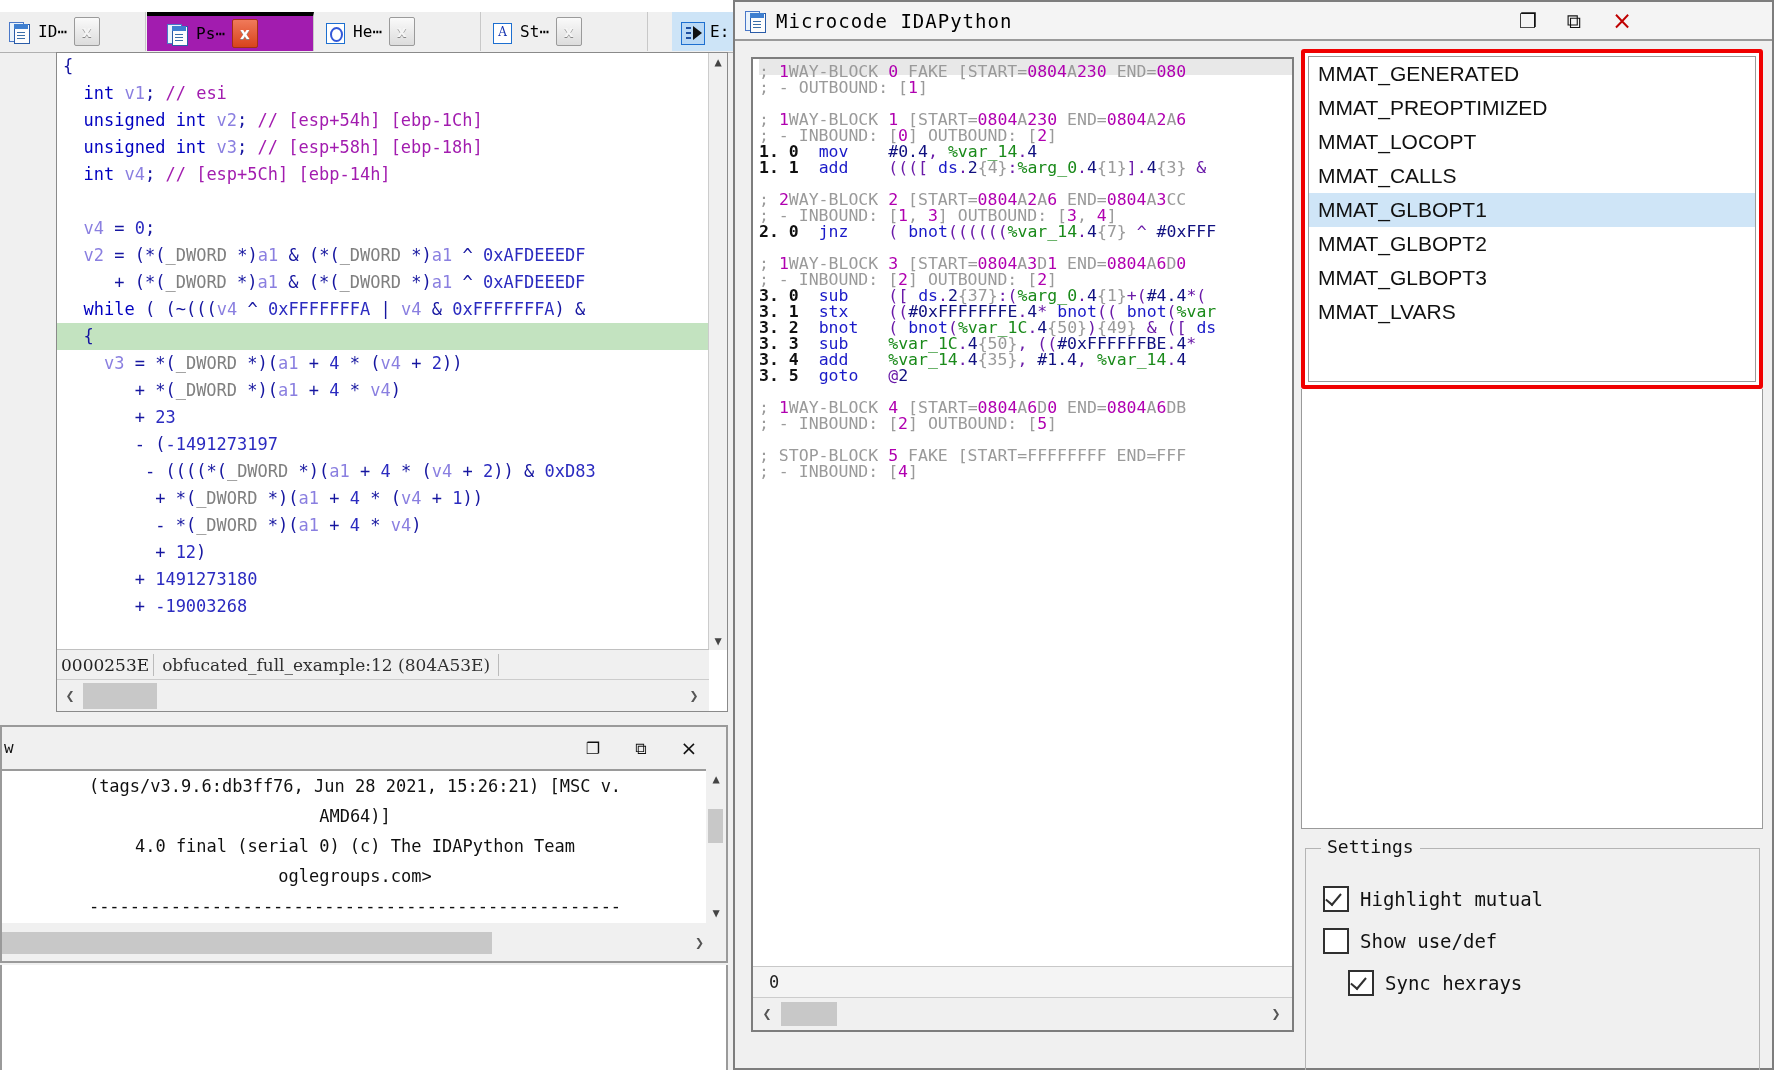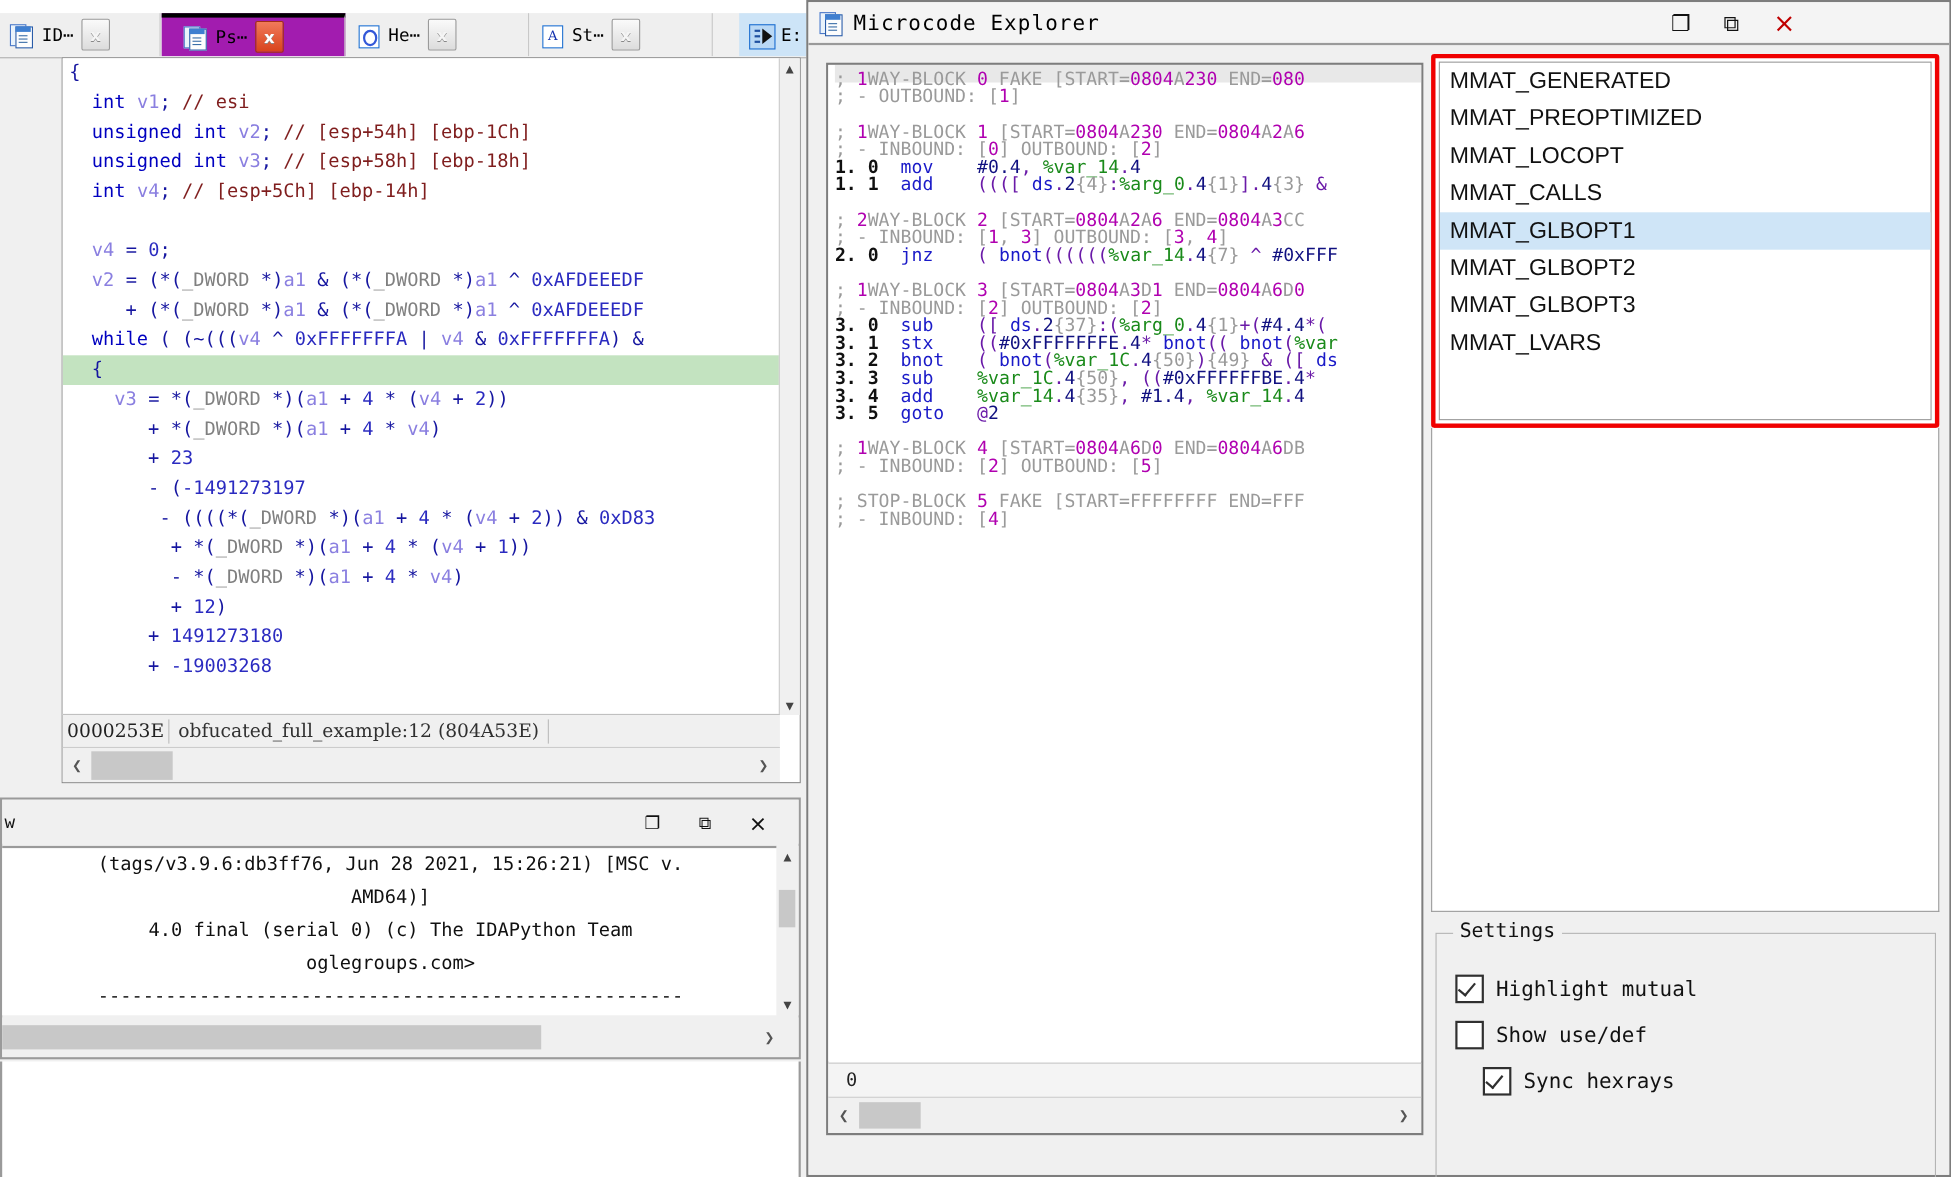--- a/index.html
+++ b/index.html
@@ -45,21 +45,21 @@
   
   .codepane{position:absolute;left:56px;top:40px;width:672px;height:660px;background:#fff;
             border:1px solid #8a8a8a;box-sizing:border-box;}
   .codebody{position:absolute;left:0;top:0;right:18px;bottom:61px;overflow:hidden;background:#fff;}
   .row{position:relative;height:27px;line-height:27px;white-space:pre;font-family:"DejaVu Sans Mono", monospace;font-size:17px;}
   .row.hl{background:#c3e3c0;}
   .codetxt{display:inline-block;padding-left:6px;}
   .k{color:#0000c0;}        
   .tp{color:#808080;}       
   .var{color:#8a7fe0;}      
-  .cm{color:#7f1d1d;}       
+  .cm{color:#a21caf;}       
   .num{color:#2b2bc0;}      
   .pun{color:#1616a0;}
 
   .codestatus{position:absolute;left:0;right:18px;bottom:32px;height:29px;background:#f0f0f0;
               border-top:1px solid #c0c0c0;display:flex;align-items:center;
               font-family:"DejaVu Serif",serif;font-size:17px;color:#303030;}
   .codestatus .addr{padding:0 4px;color:#222;}
   .codestatus .sep{width:1px;height:22px;background:#bbb;}
   .codestatus .nm{padding:0 8px;}
   .hscroll{position:absolute;left:0;right:18px;bottom:0;height:31px;background:#f0f0f0;border-top:1px solid #ccc;
@@ -270,21 +270,21 @@
     </div>
     <div class="botstrip"></div>
   </div>
 
   <div class="mx">
     <div class="mxtitle">
       <span class="tabicon">
         <span class="doc-ico"><span class="back"></span><span class="front"></span><span class="cap"></span>
         <span class="ln" style="top:12px"></span><span class="ln" style="top:15px"></span><span class="ln" style="top:18px"></span></span>
       </span>
-      <span class="tt">Microcode Explorer</span>
+      <span class="tt">Microcode IDAPython</span>
       <span class="mxwctl" style="right:222px;">❐</span>
       <span class="mxwctl" style="right:176px;">⧉</span>
       <span class="mxwctl x" style="right:128px;">×</span>
     </div>
 
     <div class="mxbody">
 
       <div class="mcwrap">
         <div class="mcbody" id="mcbody">
             <div class="mcrow sel"><span class="c-com">;&nbsp;</span><span class="c-num">1</span><span class="c-com">WAY-BLOCK&nbsp;</span><span class="c-num">0</span><span class="c-com">&nbsp;FAKE&nbsp;[START=</span><span class="c-num">0804</span><span class="c-com">A</span><span class="c-num">230</span><span class="c-com">&nbsp;END=</span><span class="c-num">080</span></div>

